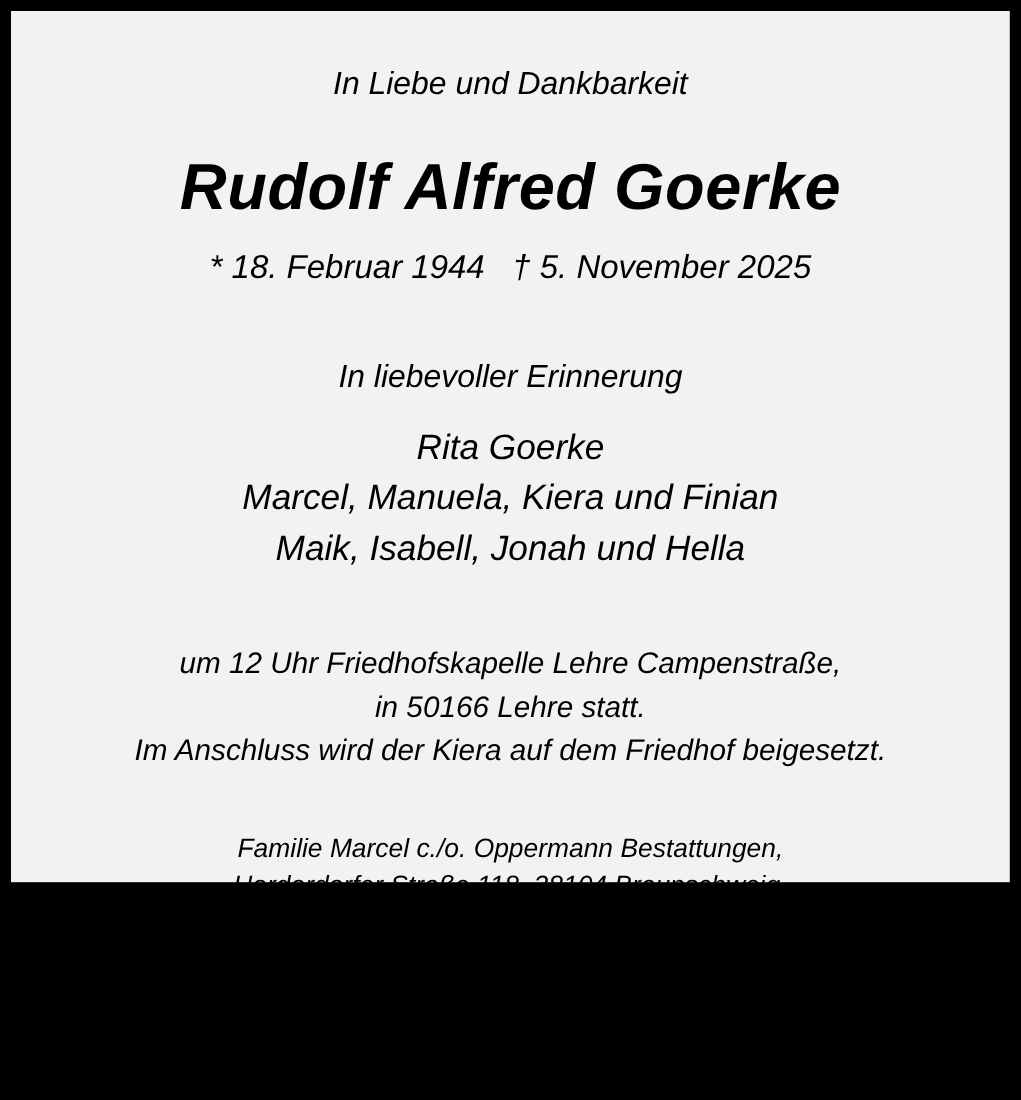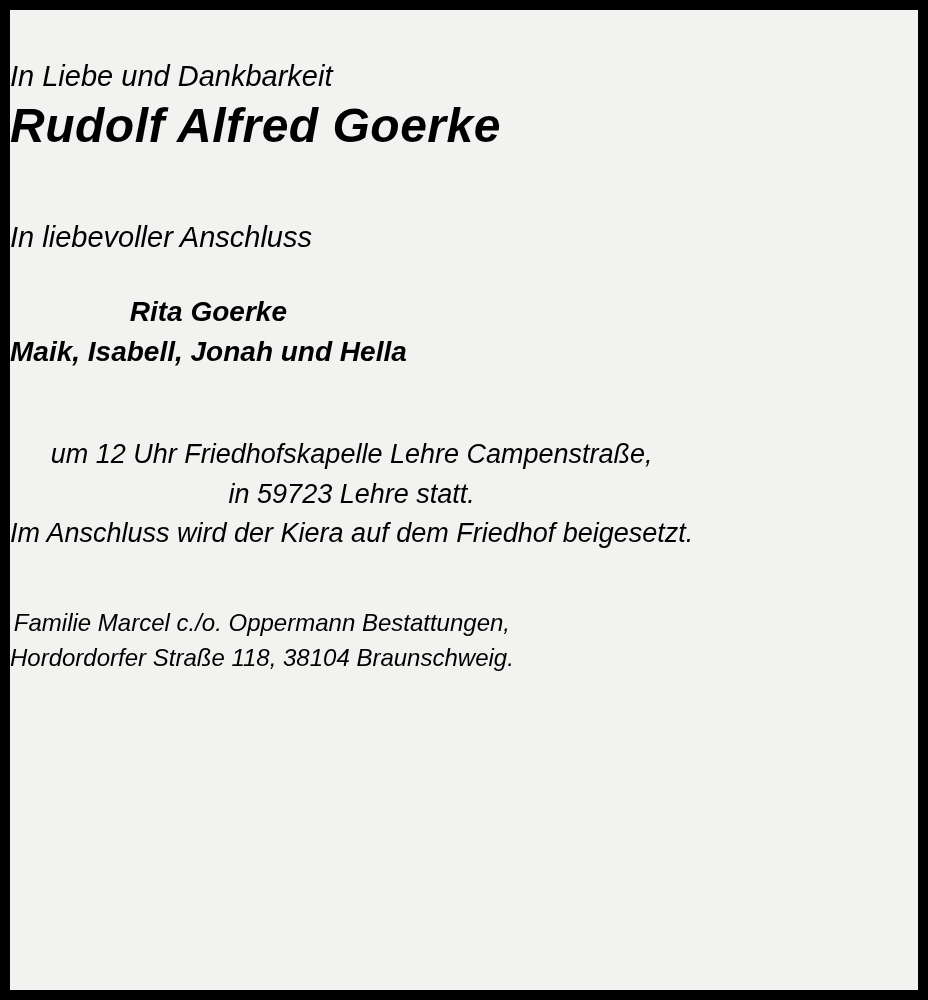--- a/index.html
+++ b/index.html
@@ -11,59 +11,60 @@
     width: 928px;
     height: 1000px;
     overflow: hidden;
     font-family: "Liberation Sans", sans-serif;
   }
   .obituary {
     position: absolute;
     left: 10px;
     top: 10px;
     width: 908px;
-    height: 980px;
+    height: 792px;
     background: #f2f2f0;
     box-sizing: border-box;
     display: flex;
     flex-direction: column;
-    align-items: flex-start;
+    align-items: center;
     color: #000;
   }
   .line {
     text-align: center;
     font-style: italic;
     line-height: 1.28;
     white-space: pre;
   }
   .intro {
     font-size: 29px;
     margin-top: 48px;
   }
   .profession {
     font-size: 29px;
     margin-top: 46px;
   }
   .name {
-    font-size: 48px;
+    font-size: 59px;
     font-weight: bold;
+    margin-top: 38px;
     letter-spacing: 0.5px;
   }
   .dates {
     font-size: 30px;
     margin-top: 16px;
   }
   .memory {
     font-size: 29px;
     margin-top: 62px;
   }
   .family {
-    font-size: 28px;
-    font-weight: bold;
-    margin-top: 38px;
+    font-size: 32px;
+    font-weight: normal;
+    margin-top: 24px;
   }
   .family .fline {
     margin-bottom: 5px;
   }
   .ceremony {
     font-size: 27px;
     margin-top: 62px;
   }
   .ceremony .cline {
     margin-bottom: 5px;
@@ -79,31 +80,33 @@
 </head>
 <body>
 
 <div class="obituary">
 
   <div class="line intro">In Liebe und Dankbarkeit</div>
 
 
   <div class="line name">Rudolf Alfred Goerke</div>
 
+  <div class="line dates">* 18. Februar 1944   † 5. November 2025</div>
 
-  <div class="line memory">In liebevoller Anschluss</div>
+  <div class="line memory">In liebevoller Erinnerung</div>
 
   <div class="family">
     <div class="line fline">Rita Goerke</div>
+    <div class="line fline">Marcel, Manuela, Kiera und Finian</div>
     <div class="line fline">Maik, Isabell, Jonah und Hella</div>
   </div>
 
   <div class="ceremony">
     <div class="line cline">um 12 Uhr Friedhofskapelle Lehre Campenstraße,</div>
-    <div class="line cline">in 59723 Lehre statt.</div>
+    <div class="line cline">in 50166 Lehre statt.</div>
     <div class="line cline">Im Anschluss wird der Kiera auf dem Friedhof beigesetzt.</div>
   </div>
 
   <div class="post">
     <div class="line pline">Familie Marcel c./o. Oppermann Bestattungen,</div>
     <div class="line pline">Hordordorfer Straße 118, 38104 Braunschweig.</div>
   </div>
 
 </div>
 

